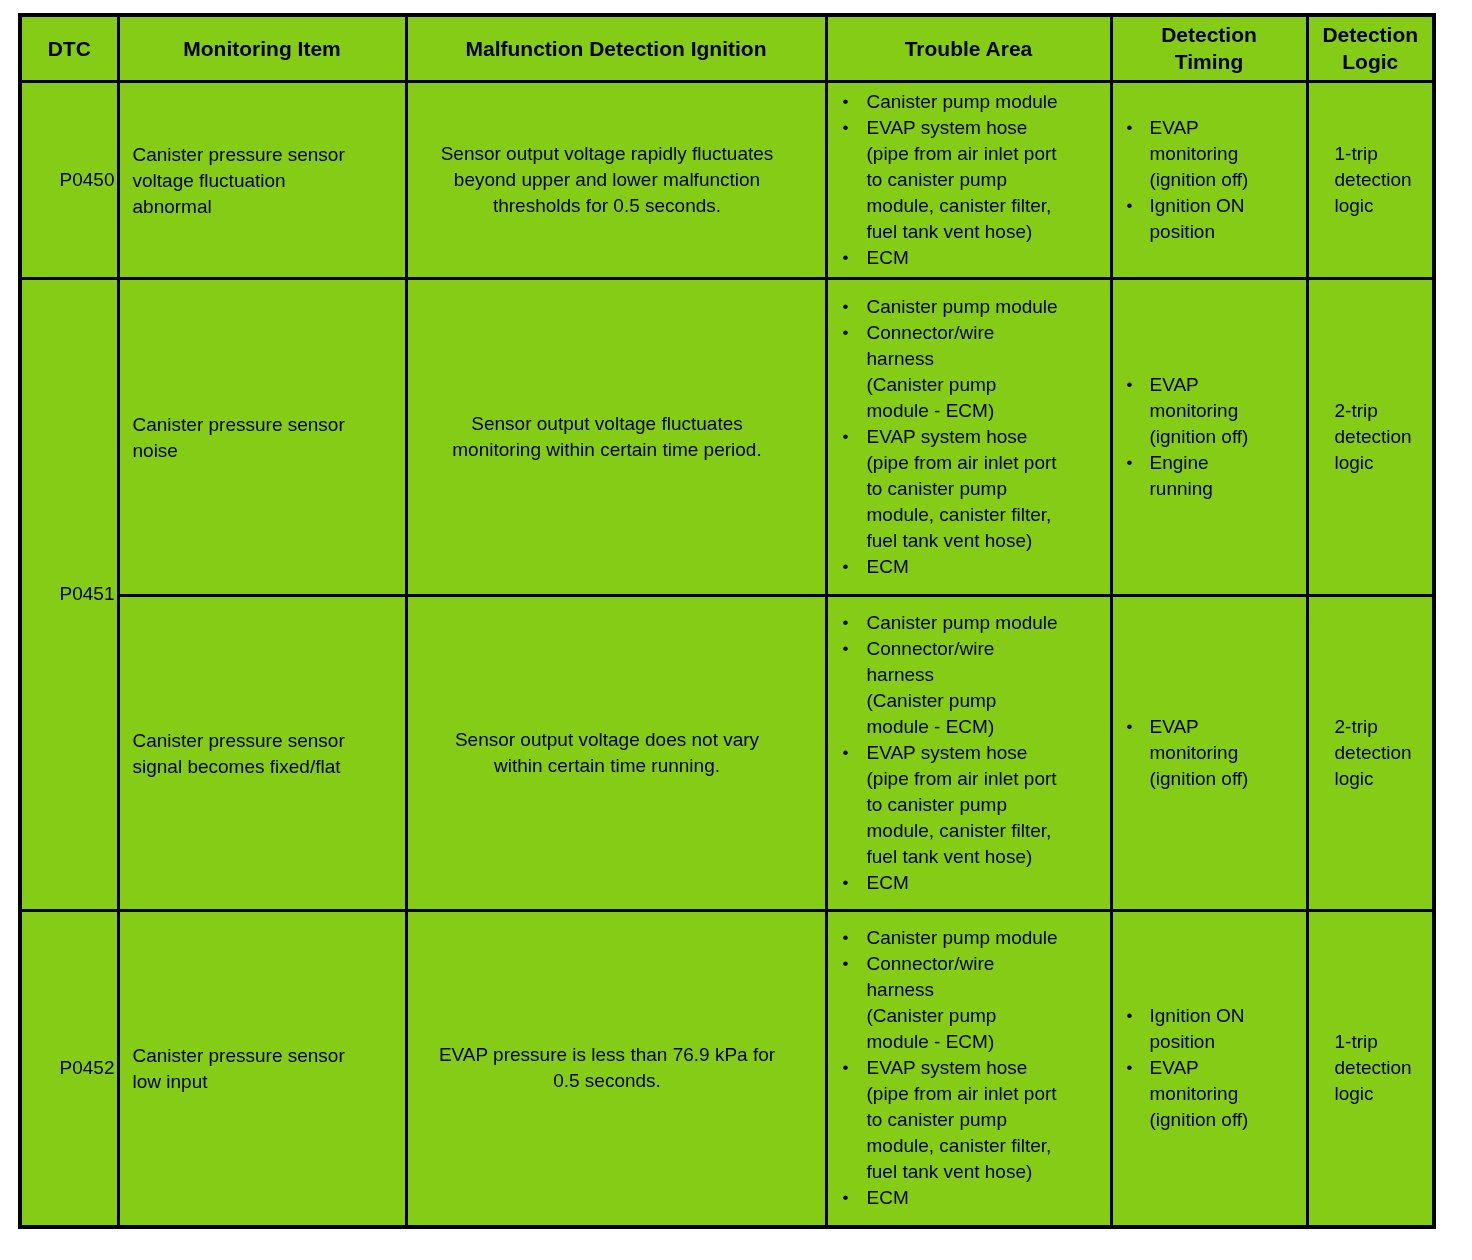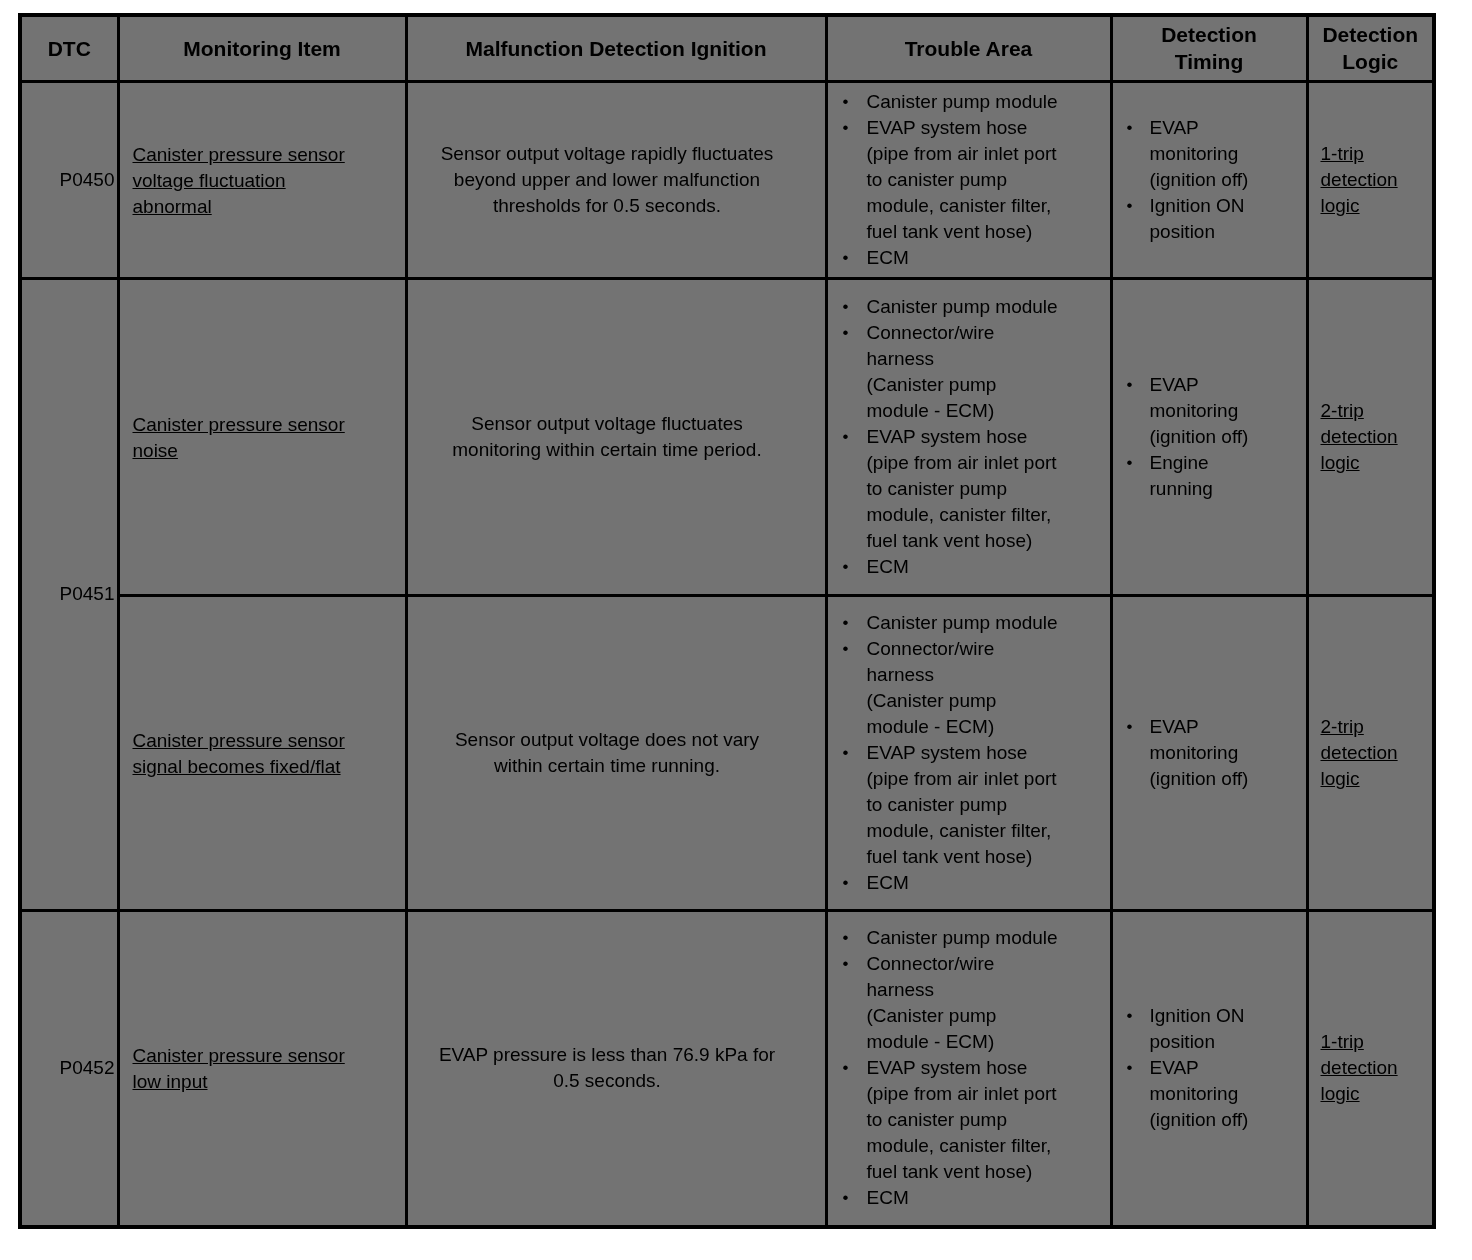--- a/index.html
+++ b/index.html
@@ -19,21 +19,21 @@
     background: #ffffff;
     overflow: hidden;
   }
   table.dtc-table {
     position: absolute;
     left: 18px;
     top: 13px;
     border-collapse: collapse;
     table-layout: fixed;
     border: 4px solid #000;
-    background: #737373;
+    background: #84cc16;
   }
   table.dtc-table th,
   table.dtc-table td {
     border: 3px solid #000;
     overflow: hidden;
   }
   thead th {
     font-weight: bold;
     font-size: 21px;
     line-height: 27px;
@@ -49,34 +49,32 @@
     vertical-align: middle;
     font-weight: normal;
   }
   td.dtc-cell {
     text-align: right;
     padding: 4px 2px;
   }
   td.monitoring-cell {
     padding: 8px 36px 6px 13px;
     white-space: pre-line;
-    text-decoration: underline;
   }
   td.condition-cell {
     padding: 6px 28px 6px 10px;
     white-space: pre-line;
     text-align: center;
   }
   td.list-cell {
     padding: 6px 4px 6px 0;
   }
   td.logic-cell {
-    padding: 6px 6px 6px 12px;
-    white-space: pre-line;
-    text-decoration: underline;
+    padding: 6px 6px 6px 26px;
+    white-space: pre-line;
   }
   .li {
     display: flex;
     align-items: flex-start;
   }
   .li .dot {
     flex: none;
     width: 39px;
     box-sizing: border-box;
     padding-left: 15px;

